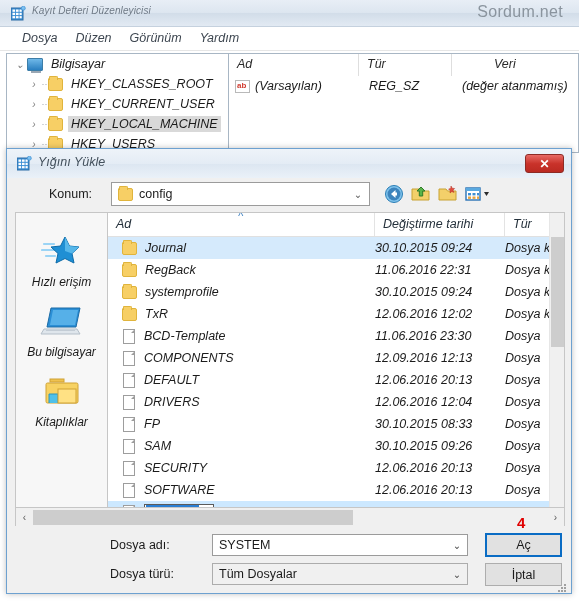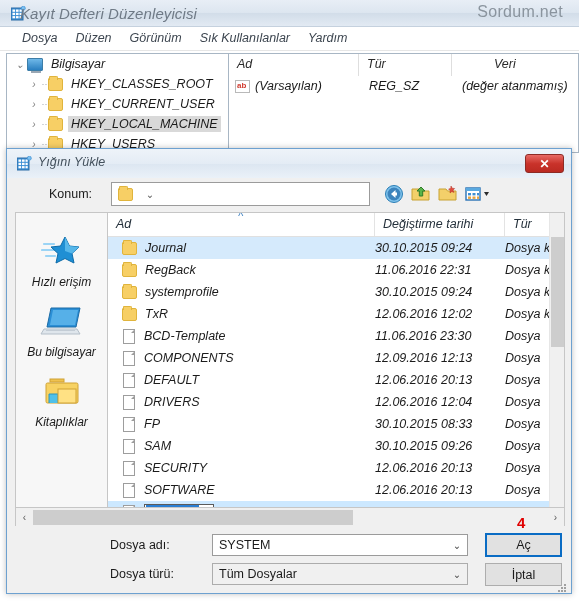--- a/index.html
+++ b/index.html
@@ -18,22 +18,22 @@
   }
   .reg-titlebar {
     position: absolute; left: 0; top: 0; width: 579px; height: 27px;
     background: linear-gradient(to bottom, #e8eef6 0%, #dde6f0 48%, #d2dde9 52%, #e2eaf3 100%);
     border-bottom: 1px solid #c5d1de;
   }
   .reg-title-icon {
     position: absolute; left: 11px; top: 6px; width: 15px; height: 15px;
   }
   .reg-title-text {
-    position: absolute; left: 20px; top: 5px;
-    font-size: 15px; font-style: italic; color: #6f7a86;
+    position: absolute; left: 32px; top: 5px;
+    font-size: 10px; font-style: italic; color: #6f7a86;
     letter-spacing: .1px;
   }
   .watermark {
     position: absolute; right: 16px; top: 3px;
     font-size: 16px; color: #8a949e; font-weight: 400;
     letter-spacing: .3px;
   }
   .reg-menubar {
     position: absolute; left: 0; top: 27px; width: 579px; height: 24px;
     background: #ffffff;
@@ -342,21 +342,20 @@
     </span>
     <span class="reg-title-text">Kayıt Defteri Düzenleyicisi</span>
     <span class="watermark">Sordum.net</span>
   </div>
 
   <div class="reg-menubar">
     <ul>
       <li>Dosya</li>
       <li>Düzen</li>
       <li>Görünüm</li>
-      <li>Sık Kullanılanlar</li>
       <li>Yardım</li>
     </ul>
   </div>
 
   <div class="reg-body">
     <div class="reg-tree-pane">
       <div class="tree-row" style="padding-left:6px">
         <span class="twisty">⌄</span>
         <span class="ico-computer"></span>
         <span class="tree-label">Bilgisayar</span>
@@ -426,20 +425,21 @@
       </svg>
     </span>
     <span class="dlg-title-text">Yığını Yükle</span>
     <div class="dlg-close">✕</div>
   </div>
 
   <div class="dlg-navbar">
     <span class="lbl-konum">Konum:</span>
     <div class="konum-combo">
       <span class="fico"></span>
+      <span class="ktext">config</span>
       <span class="chev">⌄</span>
     </div>
 
     <span class="toolbtn tb-back">
       <svg width="20" height="20" viewBox="0 0 20 20">
         <circle cx="10" cy="10" r="8.5" fill="#7fc3ec" stroke="#2a7db5"></circle>
         <circle cx="10" cy="10" r="6.5" fill="#3d84bd"></circle>
         <path d="M11.5 6 L7 10 L11.5 14 L11.5 11.5 L13 11.5 L13 8.5 L11.5 8.5 Z" fill="#ffffff"></path>
       </svg>
     </span>

